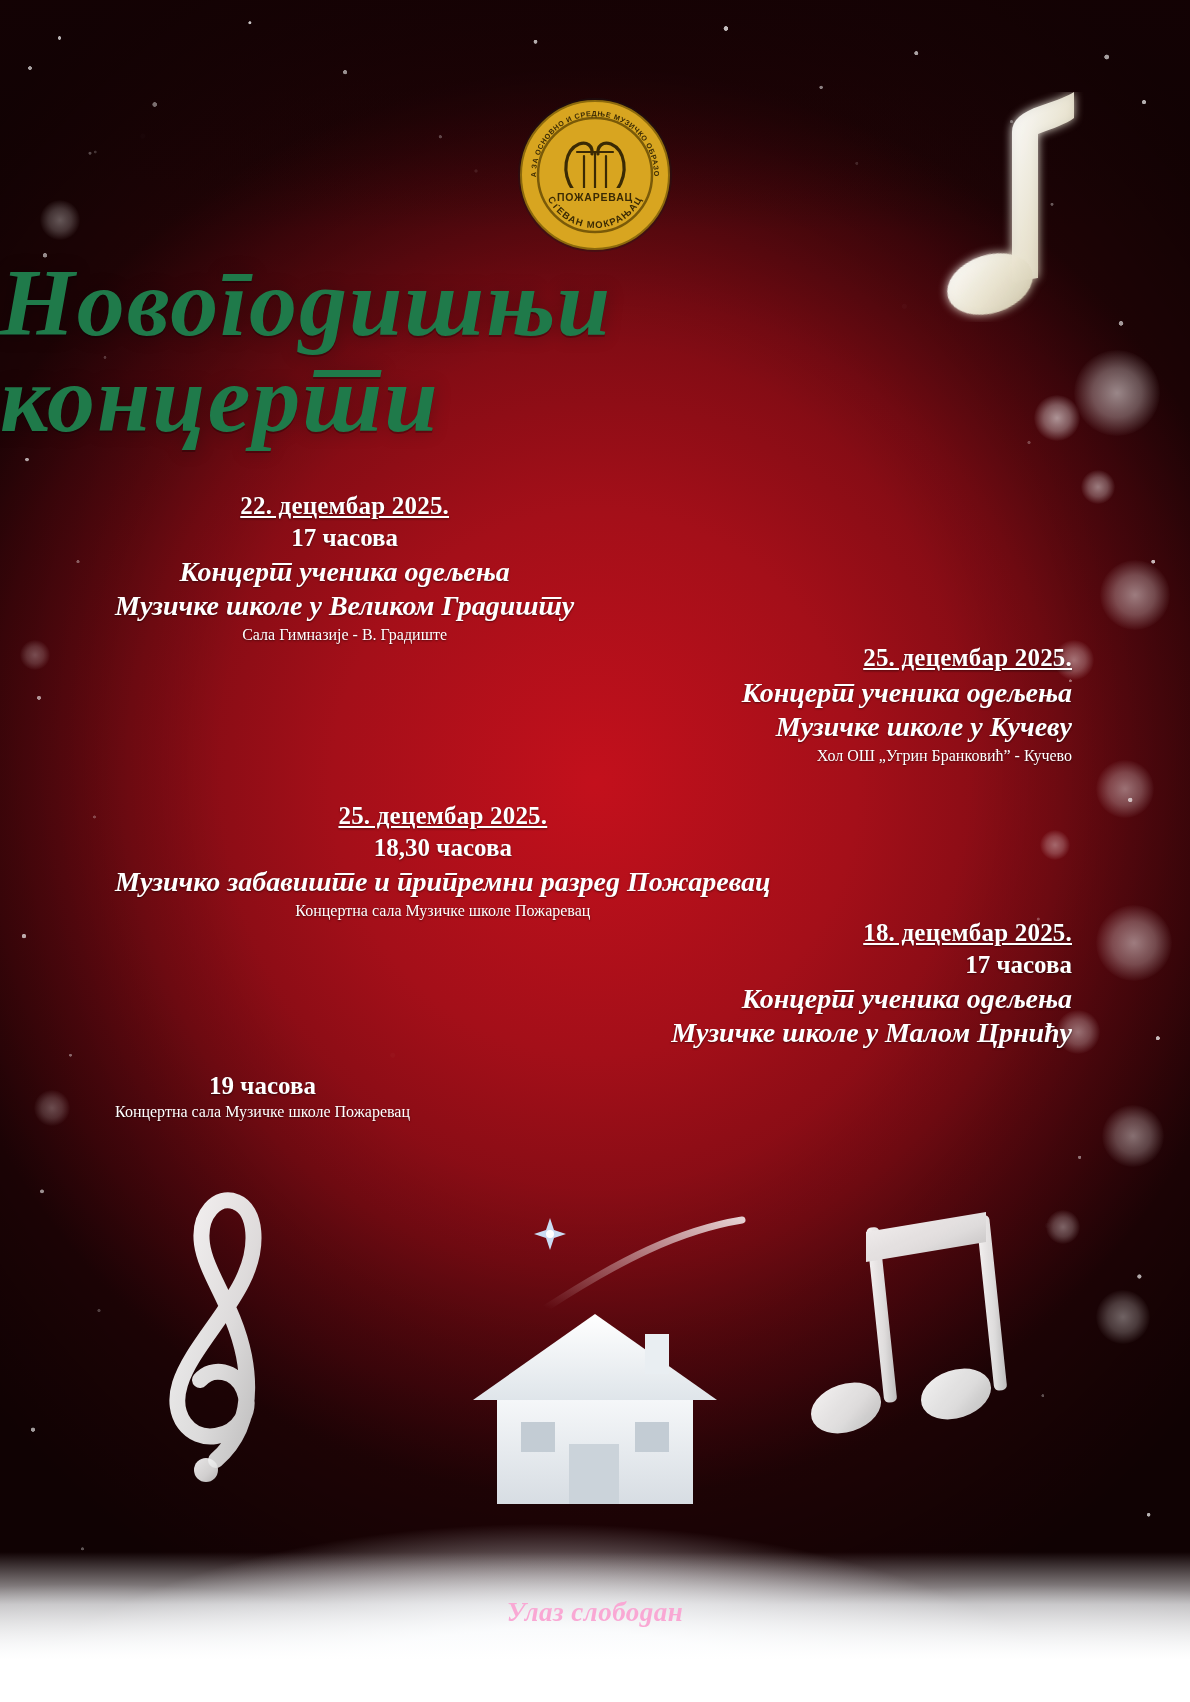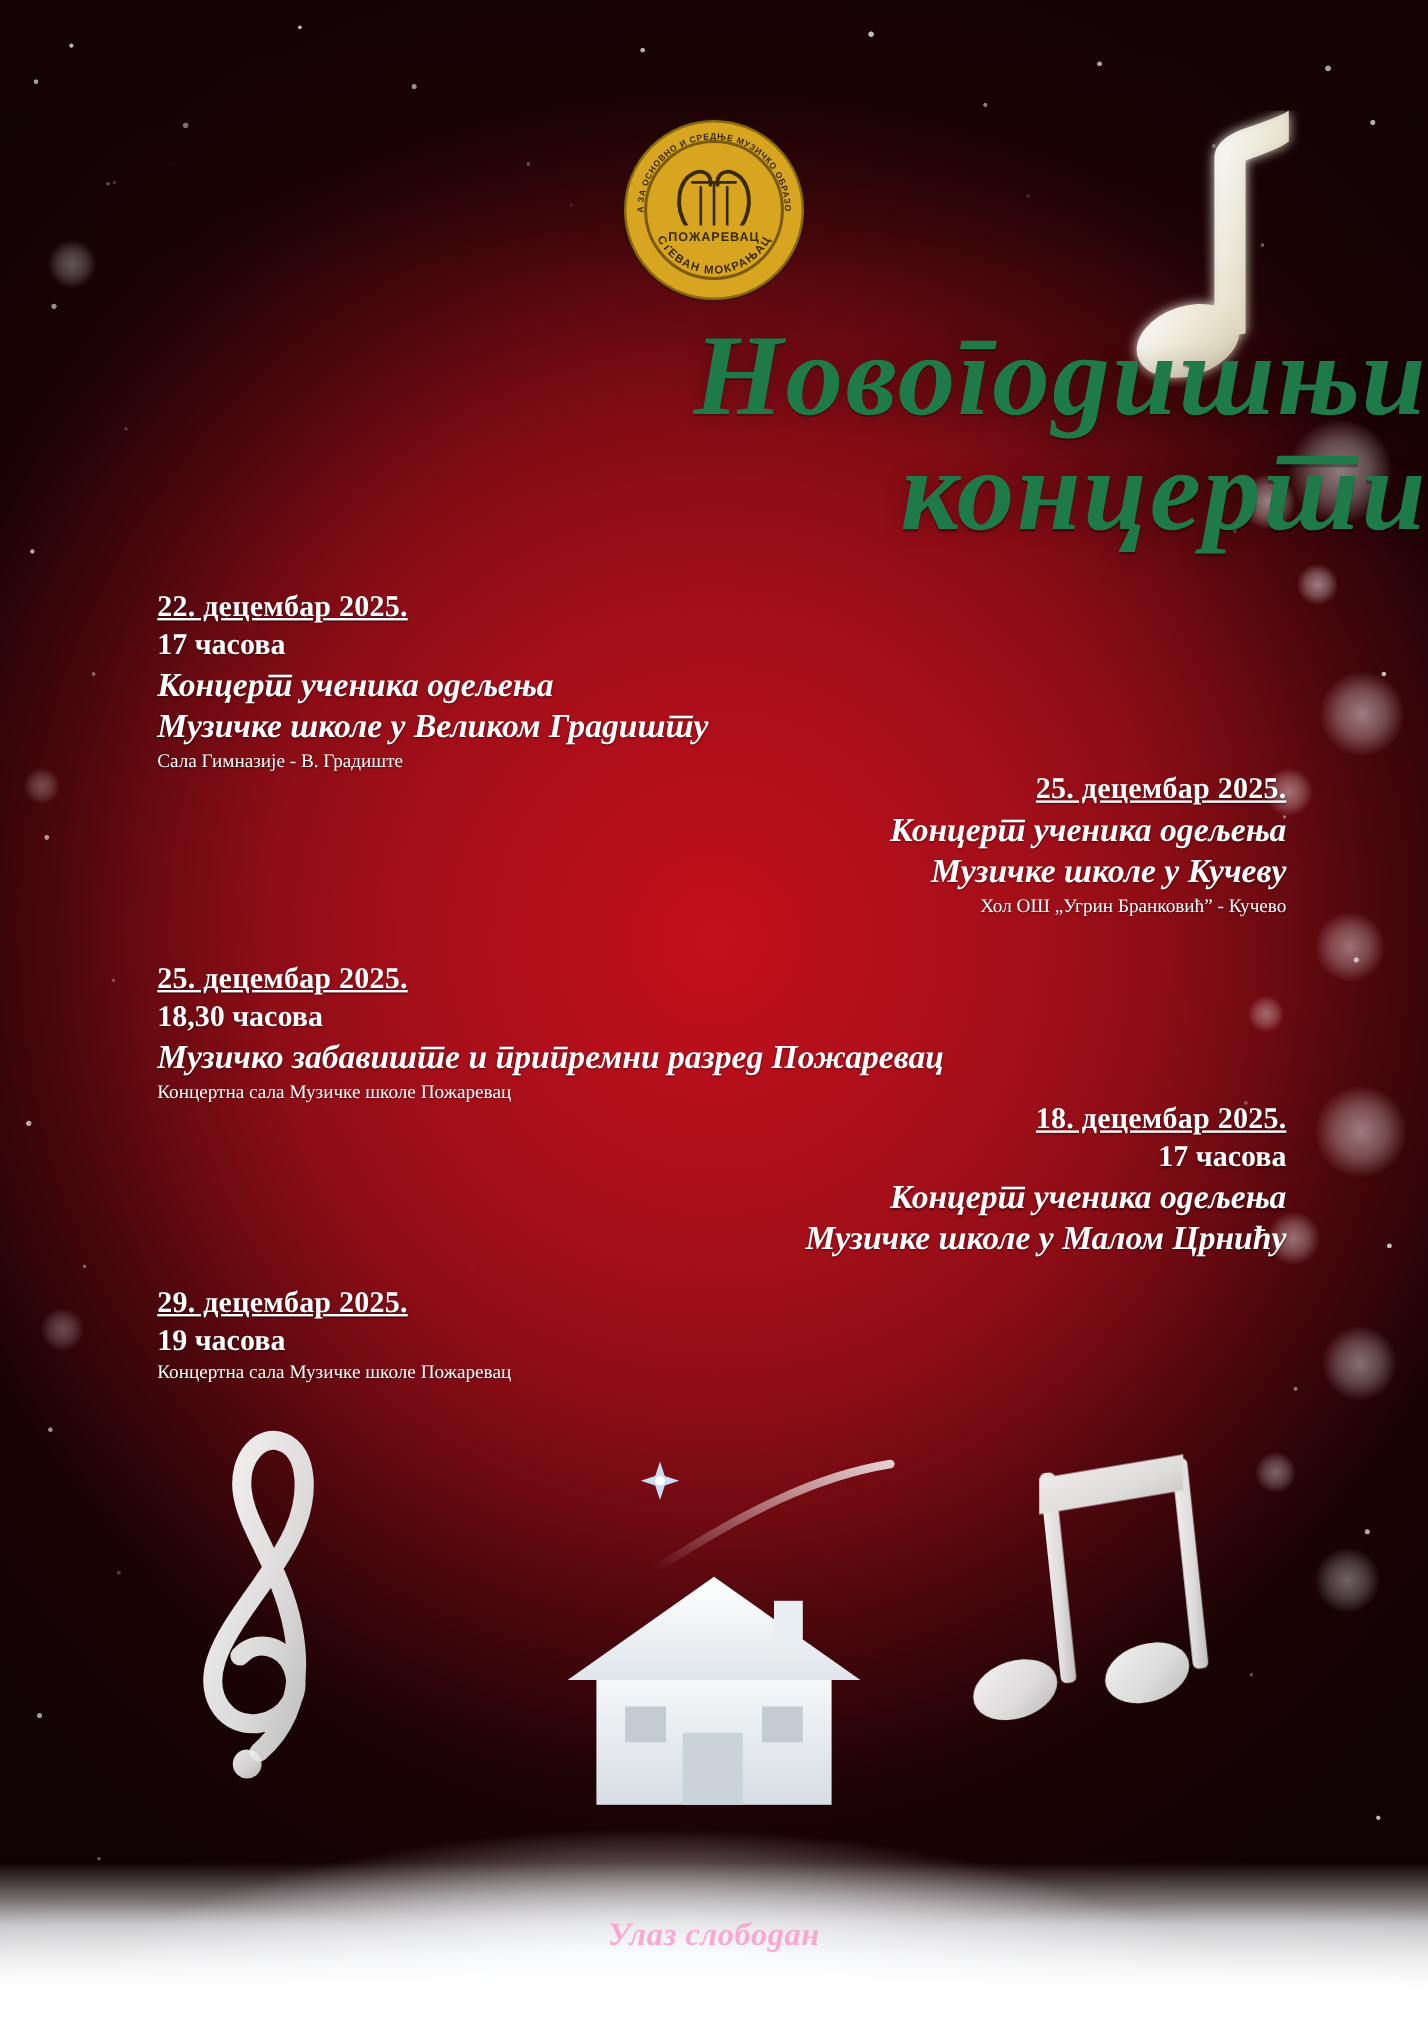--- a/index.html
+++ b/index.html
@@ -147,22 +147,22 @@
     top: 96px;
     transform: translateX(-50%);
     width: 158px;
     height: 158px;
   }
   .logo-svg { display: block; }
   
   .title-block {
     position: absolute;
     left: 0; right: 0;
-    top: 268px;
-    text-align: right;
+    top: 258px;
+    text-align: left;
     pointer-events: none;
   }
   .title-line {
     font-family: "Liberation Serif", serif;
     font-style: italic;
     font-weight: bold;
     color: #1f7a4a;
     letter-spacing: 2px;
     line-height: .94;
     text-shadow:
@@ -205,21 +205,21 @@
     font-weight: bold;
     font-size: 28px;
     line-height: 1.22;
     text-shadow: 0 1px 2px rgba(0,0,0,.5);
   }
   .event .ev-venue {
     font-size: 16px;
     margin-top: 3px;
     text-shadow: 0 1px 2px rgba(0,0,0,.5);
   }
-  .align-left { text-align: left; margin-left: 16px; }
+  .align-left { text-align: center; }
   .align-right { text-align: right; }
 
   .ev-1 { left: 115px; top: 0; }
   .ev-2 { right: 118px; top: 152px; }
   .ev-3 { left: 115px; top: 310px; }
   .ev-4 { right: 118px; top: 427px; }
   .ev-5 { left: 115px; top: 580px; }
 
   
   .deco {
@@ -361,21 +361,20 @@
     </div>
 
     <div class="event ev-4 align-right">
       <div class="ev-date">18. децембар 2025.</div>
       <div class="ev-time">17 часова</div>
       <div class="ev-desc">Концерт ученика одељења</div>
       <div class="ev-desc">Музичке школе у Малом Црнићу</div>
     </div>
 
     <div class="event ev-5 align-left">
-      <div class="ev-date">29. децембар 2025.</div>
       <div class="ev-time">19 часова</div>
       <div class="ev-venue">Концертна сала Музичке школе Пожаревац</div>
     </div>
 
   </div>
 
   <div class="snow-drift"></div>
 
   <div class="deco shooting-star">
     <svg viewBox="0 0 240 120" width="240" height="120" aria-hidden="true">

